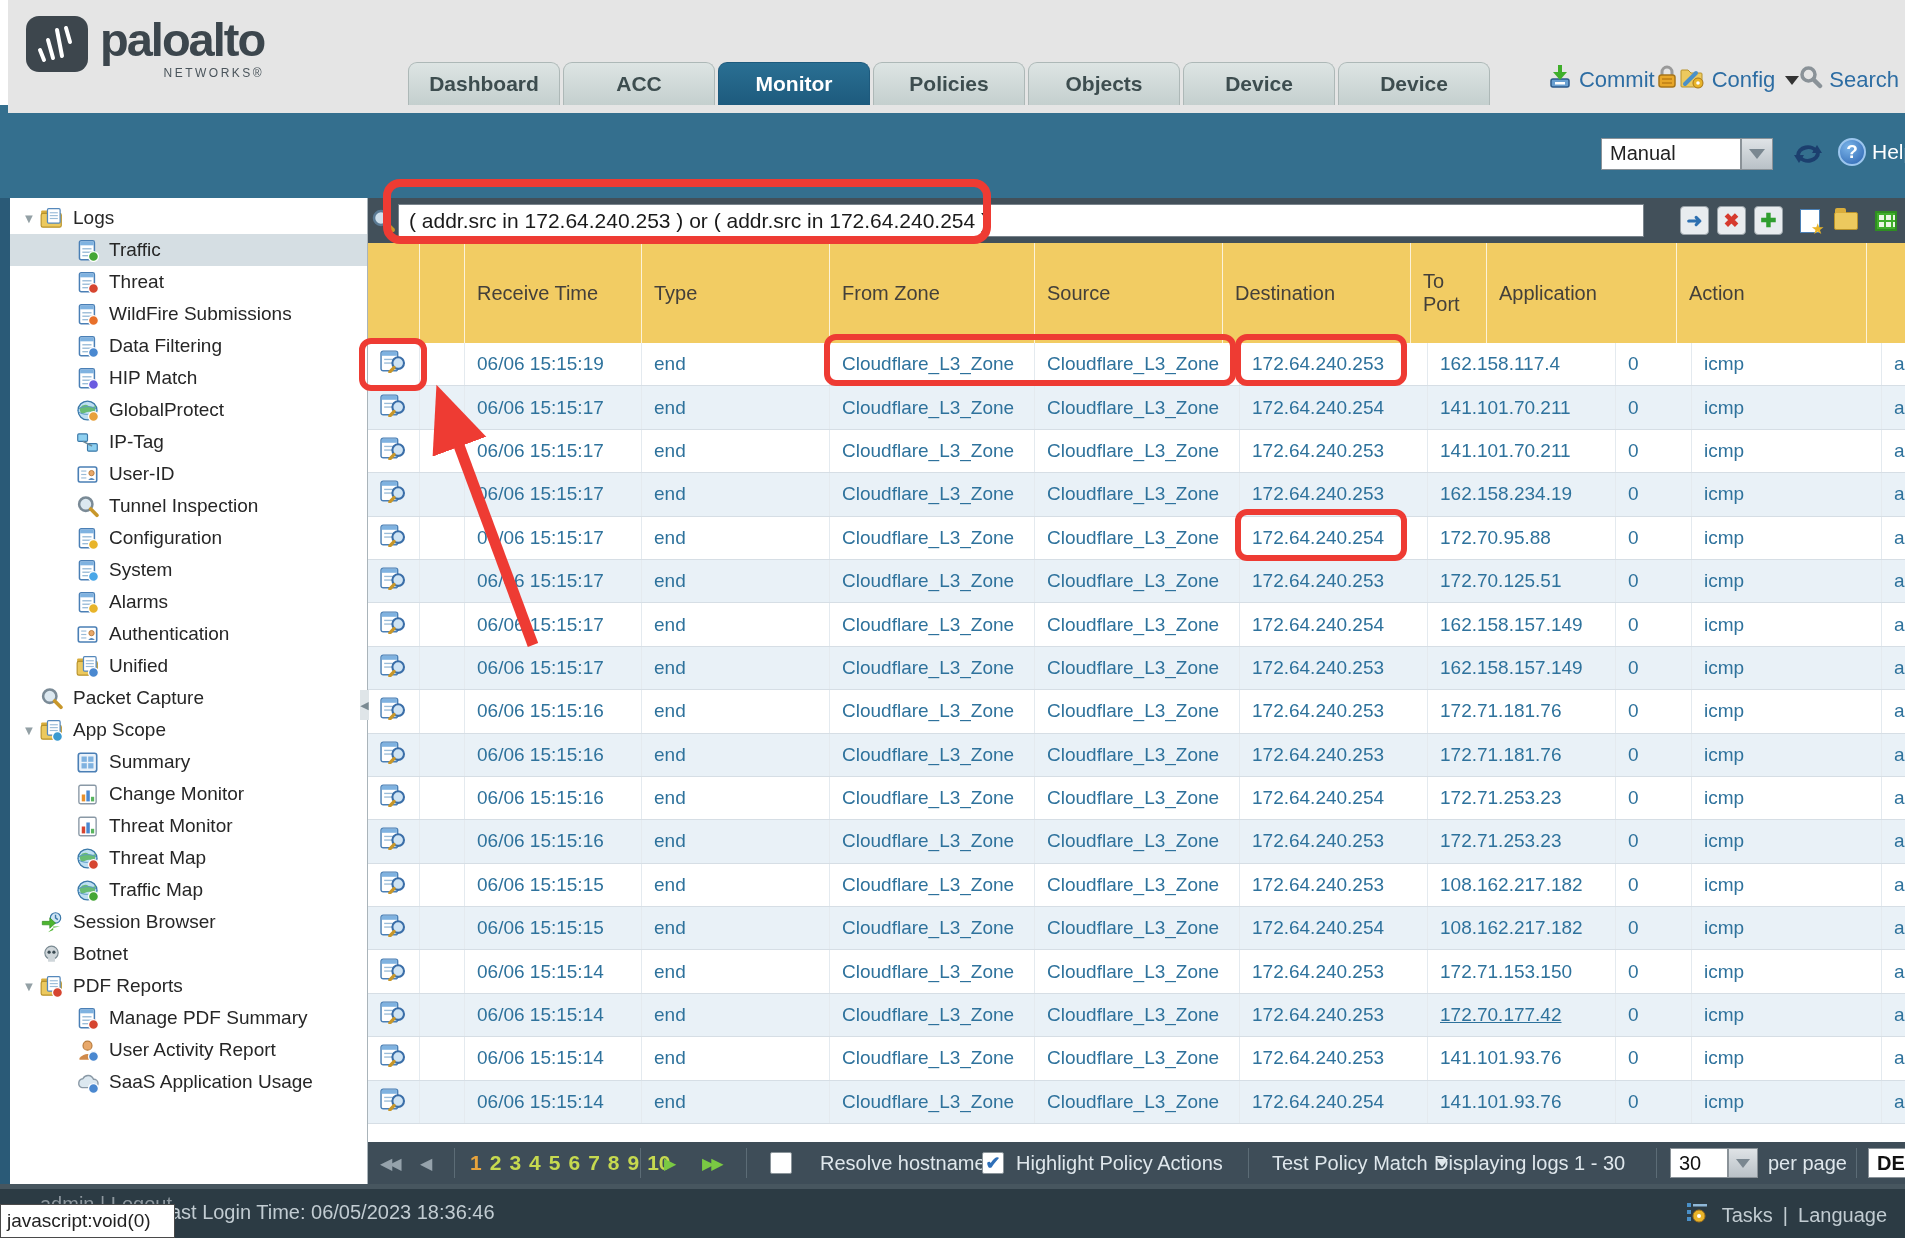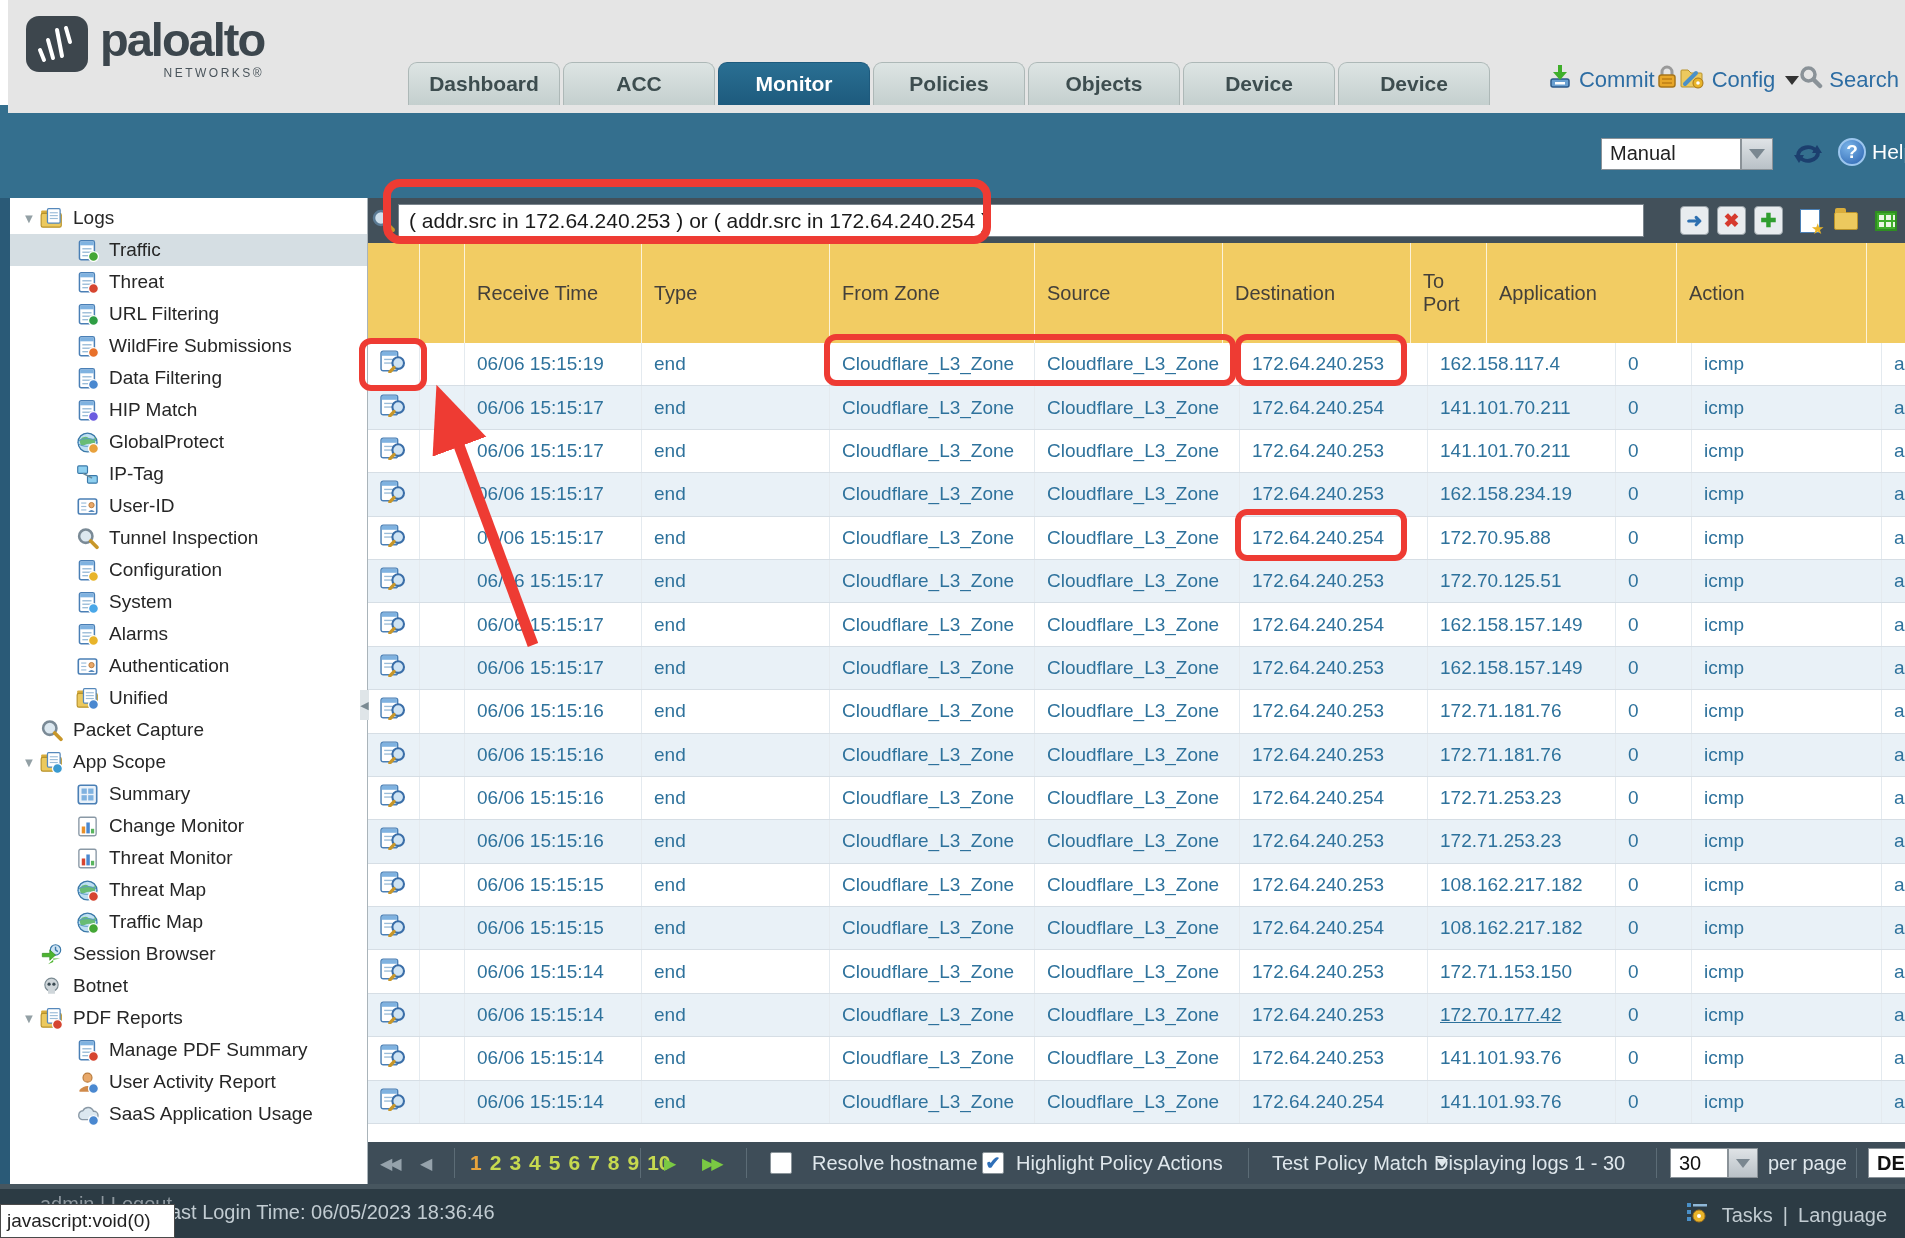--- a/index.html
+++ b/index.html
@@ -233,31 +233,20 @@
         </svg></span>
       <span>Threat</span>
     </div>
     <div class="side-item lvl1">
       <span class="s-icon"><svg viewBox="0 0 20 20" width="23" height="23">
           <rect x="3" y="1.5" width="13" height="16.5" rx="1.5" fill="#fff" stroke="#4a7fb5" stroke-width="1.3"></rect>
           <rect x="3.6" y="2.1" width="11.8" height="3.4" fill="#7fb2e0"></rect>
           <line x1="5.5" y1="8.5" x2="13.5" y2="8.5" stroke="#9abcd8" stroke-width="1.2"></line>
           <line x1="5.5" y1="11.5" x2="13.5" y2="11.5" stroke="#9abcd8" stroke-width="1.2"></line>
           <line x1="5.5" y1="14.5" x2="11" y2="14.5" stroke="#9abcd8" stroke-width="1.2"></line>
-          <circle cx="15.2" cy="15.2" r="4.3" fill="#2f9e44" stroke="#fff" stroke-width="1.1"></circle>
-        </svg></span>
-      <span>URL Filtering</span>
-    </div>
-    <div class="side-item lvl1">
-      <span class="s-icon"><svg viewBox="0 0 20 20" width="23" height="23">
-          <rect x="3" y="1.5" width="13" height="16.5" rx="1.5" fill="#fff" stroke="#4a7fb5" stroke-width="1.3"></rect>
-          <rect x="3.6" y="2.1" width="11.8" height="3.4" fill="#7fb2e0"></rect>
-          <line x1="5.5" y1="8.5" x2="13.5" y2="8.5" stroke="#9abcd8" stroke-width="1.2"></line>
-          <line x1="5.5" y1="11.5" x2="13.5" y2="11.5" stroke="#9abcd8" stroke-width="1.2"></line>
-          <line x1="5.5" y1="14.5" x2="11" y2="14.5" stroke="#9abcd8" stroke-width="1.2"></line>
           <circle cx="15.2" cy="15.2" r="4.3" fill="#e8702a" stroke="#fff" stroke-width="1.1"></circle>
         </svg></span>
       <span>WildFire Submissions</span>
     </div>
     <div class="side-item lvl1">
       <span class="s-icon"><svg viewBox="0 0 20 20" width="23" height="23">
           <rect x="3" y="1.5" width="13" height="16.5" rx="1.5" fill="#fff" stroke="#4a7fb5" stroke-width="1.3"></rect>
           <rect x="3.6" y="2.1" width="11.8" height="3.4" fill="#7fb2e0"></rect>
           <line x1="5.5" y1="8.5" x2="13.5" y2="8.5" stroke="#9abcd8" stroke-width="1.2"></line>
           <line x1="5.5" y1="11.5" x2="13.5" y2="11.5" stroke="#9abcd8" stroke-width="1.2"></line>
@@ -1274,21 +1263,21 @@
       <span>10</span>
     </div>
   <div class="pb-sep" style="left:272px"></div>
   <div class="pb" style="left:296px">
       <span class="nav-green">▶</span>
     </div>
   <div class="pb" style="left:334px">
       <span class="nav-green">▶▶</span>
     </div>
   <div class="pb-sep" style="left:378px"></div>
-  <div class="pb" style="left:402px; gap:20px">
+  <div class="pb" style="left:402px; gap:28px">
     <span class="cb" id="cb-resolve"></span>
     <span>Resolve hostname</span>
   </div>
   <div class="pb" style="left:614px; gap:12px">
     <span class="cb" id="cb-highlight">✔</span>
     <span>Highlight Policy Actions</span>
   </div>
   <div class="pb-sep" style="left:880px"></div>
   <div class="pb" style="left:904px">
     <span>Test Policy Match</span>

